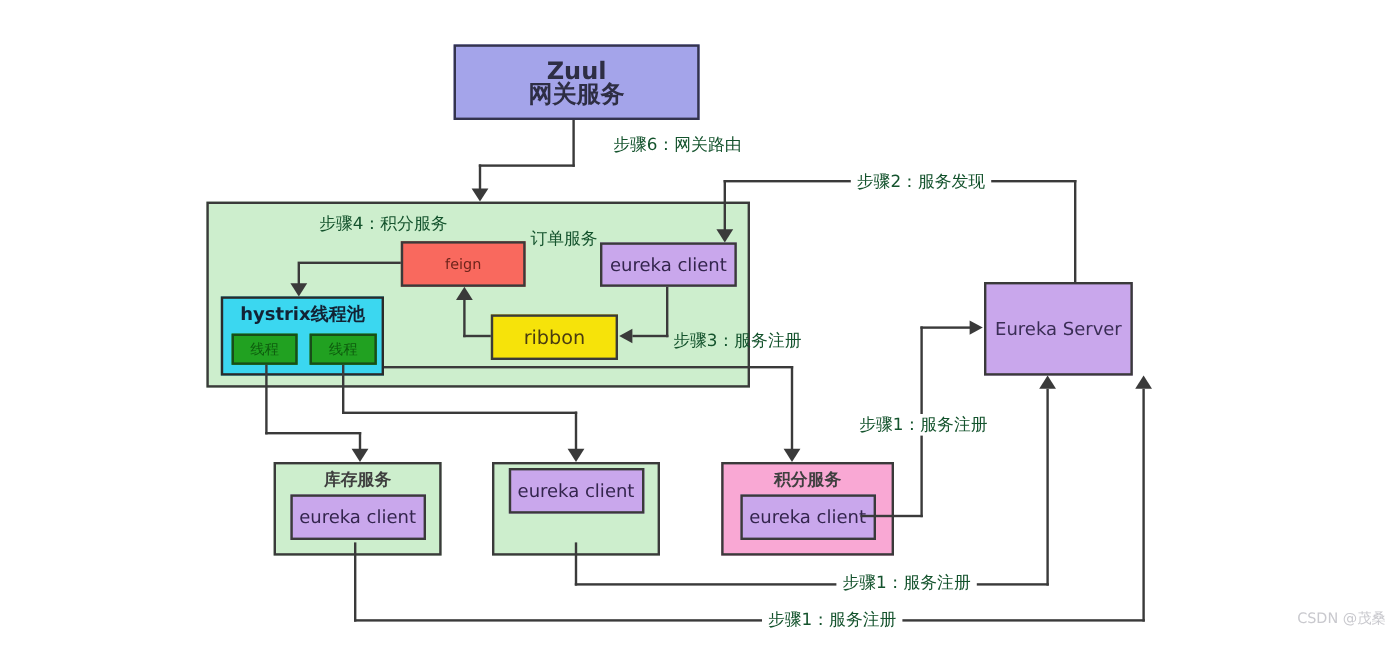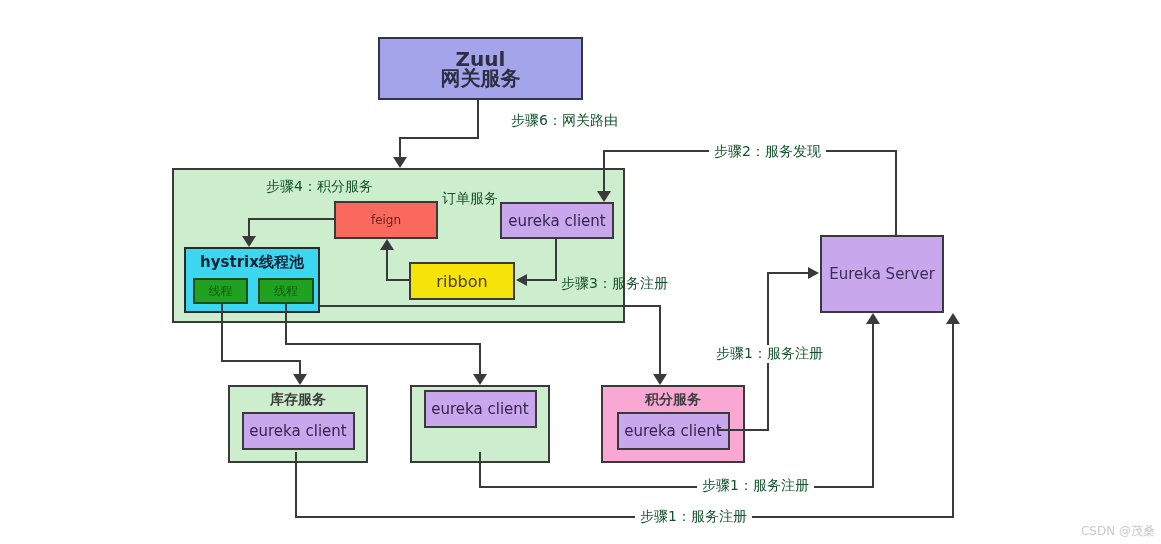--- a/index.html
+++ b/index.html
@@ -15,21 +15,21 @@
   .ln{position:absolute;background:#3a3a3a;z-index:4;}
   .ah{position:absolute;width:0;height:0;z-index:5;}
   .ah-down{border-left:7px solid transparent;border-right:7px solid transparent;border-top:11px solid #3a3a3a;}
   .ah-up{border-left:7px solid transparent;border-right:7px solid transparent;border-bottom:11px solid #3a3a3a;}
   .ah-left{border-top:6px solid transparent;border-bottom:6px solid transparent;border-right:11px solid #3a3a3a;}
   .ah-right{border-top:6px solid transparent;border-bottom:6px solid transparent;border-left:11px solid #3a3a3a;}
   .svc-title{font-size:14px;font-weight:600;color:#3f3f3f;text-align:center;padding-top:4px;}
   .svc-client{box-sizing:border-box;border:2px solid #3a3a3a;background:#c9a7ec;width:113px;height:38px;
               margin:3px auto 0 auto;display:flex;align-items:center;justify-content:center;
               font-size:15px;color:#33254d;}
-  .watermark{position:absolute;right:6px;bottom:4px;font-size:12px;color:#c9c9ce;}
+  .watermark{position:absolute;right:6px;bottom:20px;font-size:12px;color:#c9c9ce;}
 </style>
 </head>
 <body>
 
 <div id="canvas">
 
   <div class="box" style="left:378px;top:37px;width:205px;height:63px;background:#a4a4ea;border-color:#33334d;flex-direction:column;font-size:20px;font-weight:600;color:#2e2e44;line-height:19px;">
     <div>Zuul</div>
     <div>网关服务</div>
   </div>

